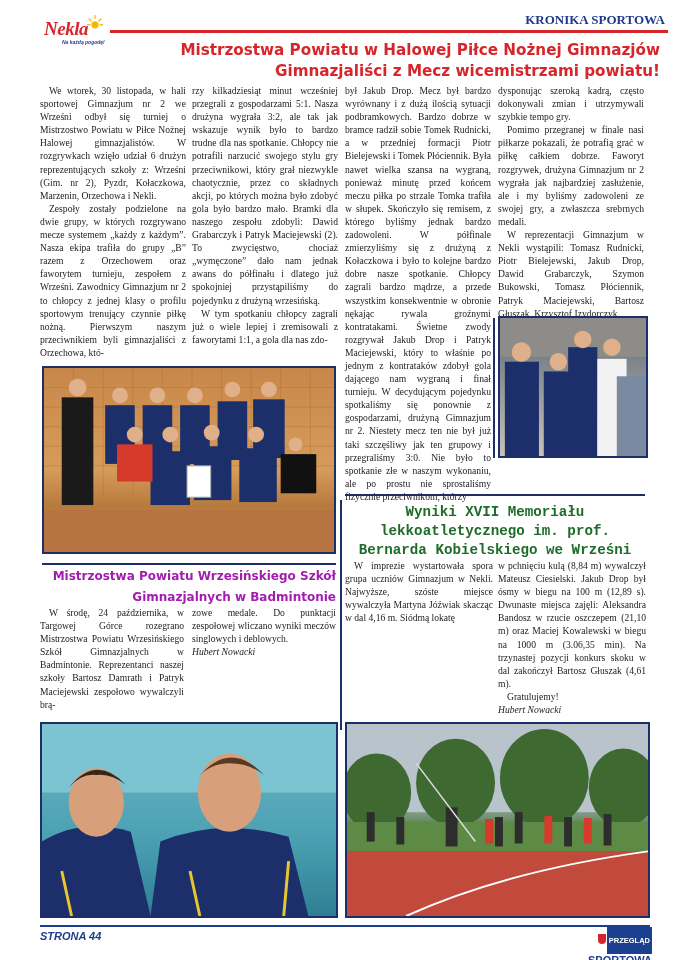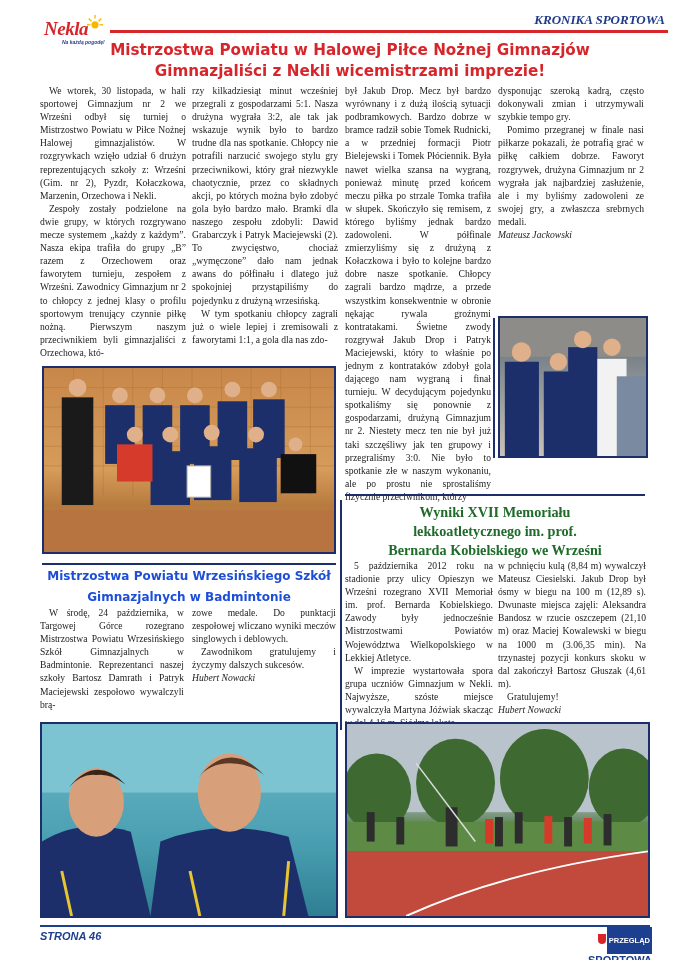--- a/index.html
+++ b/index.html
@@ -3,31 +3,31 @@
 <meta charset="utf-8">
 <style>
 *{box-sizing:border-box;margin:0;padding:0}
 body{width:679px;height:960px;background:#fff;position:relative;overflow:hidden;font-family:"Liberation Serif","DejaVu Serif",serif;color:#222}
 .abs{position:absolute}
 .logo{left:38px;top:12px;width:70px;height:36px}
 .logo-text{position:absolute;left:6px;top:6px;font-family:"Liberation Serif",serif;font-style:italic;font-weight:bold;color:#d7262b;font-size:19px;letter-spacing:-0.5px}
 .logo-sub{position:absolute;left:24px;top:27px;font-size:5px;color:#2a3f8f;font-style:italic;font-family:"Liberation Sans",sans-serif;font-weight:bold}
 .sun{position:absolute;left:48px;top:2px;width:18px;height:18px}
 .topline{left:110px;top:30px;width:558px;height:3px;background:#d7262b}
-.section{right:14px;top:12px;font-family:"Liberation Serif",serif;font-style:italic;font-weight:bold;color:#1f3a8a;font-size:13px}
-.h1{left:40px;width:620px;top:40px;text-align:center;font-family:"DejaVu Sans",sans-serif;font-weight:bold;color:#d7262b;font-size:15.2px;line-height:21px}
+.section{right:14px;top:12px;font-family:"Liberation Serif",serif;font-weight:bold;color:#1f3a8a;font-size:13px}
+.h1{left:40px;width:620px;top:40px;text-align:right;font-family:"DejaVu Sans",sans-serif;font-weight:bold;color:#d7262b;font-size:15.2px;line-height:21px}
 .col{font-size:9.6px;line-height:13.1px;text-align:justify;hyphens:manual}
 .col p{text-indent:9px}
 .col p.noin{text-indent:0}
 .sig{text-align:left;font-style:italic}
 .photo{border:2px solid #1d2f6b;overflow:hidden}
 .vline{width:2px;background:#1d2f6b}
 .hline{height:2px;background:#1d2f6b}
-.h2{text-align:center;font-family:"DejaVu Sans",sans-serif;font-weight:bold;color:#1d4ed8;font-size:12px;line-height:21px}
-.h3{text-align:center;font-family:Liberation Serif, serif;font-weight:bold;color:#1f6b2a;font-size:14.2px;line-height:19px}
+.h2{text-align:right;font-family:"DejaVu Sans",sans-serif;font-weight:bold;color:#a21caf;font-size:12px;line-height:21px}
+.h3{text-align:center;font-family:Liberation Mono, monospace;font-weight:bold;color:#1f6b2a;font-size:14.2px;line-height:19px}
 .footer-line{left:40px;top:925px;width:610px;height:2px;background:#1d3f8f}
 .strona{left:40px;top:930px;font-family:"Liberation Sans",sans-serif;font-style:italic;font-weight:bold;color:#1d3f8f;font-size:11px}
 .brand{right:27px;top:927px;text-align:right;font-family:"Liberation Sans",sans-serif;font-weight:bold;color:#1d3f8f}
 .brand .top{display:inline-block;background:#1d3f8f;color:#fff;font-size:7.5px;padding:9px 2px;line-height:9px}
 .brand .shield{display:inline-block;width:8px;height:10px;background:#d7262b;border-radius:0 0 4px 4px;vertical-align:middle;margin-right:1px}
 .brand .bot{font-size:11px;line-height:12px}
 </style>
 </head>
 <body>
 
@@ -43,37 +43,38 @@
     </g>
   </svg>
   <span class="logo-text">Nekla</span>
   <span class="logo-sub">Na każdą pogodę!</span>
 </div>
 <div class="abs topline"></div>
 <div class="abs section">KRONIKA SPORTOWA</div>
 
 <div class="abs h1">
   <div>Mistrzostwa Powiatu w Halowej Piłce Nożnej Gimnazjów</div>
-  <div>Gimnazjaliści z Nekli wicemistrzami imprezie!</div>
+  <div>Gimnazjaliści z Mecz wicemistrzami powiatu!</div>
 </div>
 
 <div class="abs col" style="left:40px;top:84px;width:146px">
   <p>We wtorek, 30 listopada, w hali sportowej Gimnazjum nr 2 we Wrześni odbył się turniej o Mistrzostwo Powiatu w Piłce Nożnej Halowej gimnazjalistów. W rozgrywkach wzięło udział 6 drużyn reprezentujących szkoły z: Wrześni (Gim. nr 2), Pyzdr, Kołaczkowa, Marzenin, Orzechowa i Nekli.</p>
   <p>Zespoły zostały podzielone na dwie grupy, w których rozgrywano mecze systemem „każdy z każdym”. Nasza ekipa trafiła do grupy „B” razem z Orzechowem oraz faworytem turnieju, zespołem z Wrześni. Zawodnicy Gimnazjum nr 2 to chłopcy z jednej klasy o profilu sportowym trenujący czynnie piłkę nożną. Pierwszym naszym przeciwnikiem byli gimnazjaliści z Orzechowa, któ-</p>
 </div>
 <div class="abs col" style="left:192px;top:84px;width:146px">
   <p class="noin">rzy kilkadziesiąt minut wcześniej przegrali z gospodarzami 5:1. Nasza drużyna wygrała 3:2, ale tak jak wskazuje wynik było to bardzo trudne dla nas spotkanie. Chłopcy nie potrafili narzucić swojego stylu gry przeciwnikowi, który grał niezwykle chaotycznie, przez co składnych akcji, po których można było zdobyć gola było bardzo mało. Bramki dla naszego zespołu zdobyli: Dawid Grabarczyk i Patryk Maciejewski (2). To zwycięstwo, chociaż „wymęczone” dało nam jednak awans do półfinału i dlatego już spokojniej przystąpiliśmy do pojedynku z drużyną wrzesińską.</p>
   <p>W tym spotkaniu chłopcy zagrali już o wiele lepiej i zremisowali z faworytami 1:1, a gola dla nas zdo-</p>
 </div>
 <div class="abs col" style="left:345px;top:84px;width:146px">
   <p class="noin">był Jakub Drop. Mecz był bardzo wyrównany i z dużą ilością sytuacji podbramkowych. Bardzo dobrze w bramce radził sobie Tomek Rudnicki, a w przedniej formacji Piotr Bielejewski i Tomek Płóciennik. Była nawet wielka szansa na wygraną, ponieważ minutę przed końcem meczu piłka po strzale Tomka trafiła w słupek. Skończyło się remisem, z którego byliśmy jednak bardzo zadowoleni. W półfinale zmierzyliśmy się z drużyną z Kołaczkowa i było to kolejne bardzo dobre nasze spotkanie. Chłopcy zagrali bardzo mądrze, a przede wszystkim konsekwentnie w obronie nękając rywala groźnymi kontratakami. Świetne zwody rozgrywał Jakub Drop i Patryk Maciejewski, który to właśnie po jednym z kontrataków zdobył gola dającego nam wygraną i finał turnieju. W decydującym pojedynku spotkaliśmy się ponownie z gospodarzami, drużyną Gimnazjum nr 2. Niestety mecz ten nie był już taki szczęśliwy jak ten grupowy i przegraliśmy 3:0. Nie było to spotkanie złe w naszym wykonaniu, ale po prostu nie sprostaliśmy fizycznie przeciwnikom, którzy</p>
 </div>
 <div class="abs col" style="left:498px;top:84px;width:146px">
   <p class="noin">dysponując szeroką kadrą, często dokonywali zmian i utrzymywali szybkie tempo gry.</p>
   <p>Pomimo przegranej w finale nasi piłkarze pokazali, że potrafią grać w piłkę całkiem dobrze. Faworyt rozgrywek, drużyna Gimnazjum nr 2 wygrała jak najbardziej zasłużenie, ale i my byliśmy zadowoleni ze swojej gry, a zwłaszcza srebrnych medali.</p>
+  <p>W reprezentacji Gimnazjum w Nekli wystąpili: Tomasz Rudnicki, Piotr Bielejewski, Jakub Drop, Dawid Grabarczyk, Szymon Bukowski, Tomasz Płóciennik, Patryk Maciejewski, Bartosz Głuszak, Krzysztof Izydorczyk.</p>
   <div class="sig">Mateusz Jackowski</div>
 </div>
 
 <div class="abs photo" style="left:42px;top:366px;width:294px;height:188px;background:linear-gradient(180deg,#c8874a 0%,#d69c5a 55%,#b77a3e 75%,#c99056 100%)">
   <svg width="100%" height="100%" viewBox="0 0 294 188" preserveAspectRatio="none">
     <g stroke="#a86a30" stroke-width="0.6" opacity="0.6">
       <line x1="0" y1="20" x2="294" y2="20"></line>
         <line x1="0" y1="40" x2="294" y2="40"></line>
         <line x1="0" y1="60" x2="294" y2="60"></line>
         <line x1="0" y1="80" x2="294" y2="80"></line>
@@ -145,31 +146,29 @@
 
 <div class="abs h2" style="left:42px;top:566px;width:294px">
   <div>Mistrzostwa Powiatu Wrzesińskiego Szkół</div>
   <div>Gimnazjalnych w Badmintonie</div>
 </div>
 <div class="abs col" style="left:40px;top:606px;width:144px">
   <p>W środę, 24 października, w Targowej Górce rozegrano Mistrzostwa Powiatu Wrzesińskiego Szkół Gimnazjalnych w Badmintonie. Reprezentanci naszej szkoły Bartosz Damrath i Patryk Maciejewski zespołowo wywalczyli brą-</p>
 </div>
 <div class="abs col" style="left:192px;top:606px;width:144px">
   <p class="noin">zowe medale. Do punktacji zespołowej wliczano wyniki meczów singlowych i deblowych.</p>
-  <p>Zawodnikom gratulujemy i życzymy dalszych sukcesów.</p>
   <div class="sig">Hubert Nowacki</div>
 </div>
 
 <div class="abs h3" style="left:345px;top:503px;width:300px">
   <div>Wyniki XVII Memoriału</div>
   <div>lekkoatletycznego im. prof.</div>
   <div>Bernarda Kobielskiego we Wrześni</div>
 </div>
 <div class="abs col" style="left:345px;top:559px;width:148px">
-  <p>5 października 2012 roku na stadionie przy ulicy Opieszyn we Wrześni rozegrano XVII Memoriał im. prof. Bernarda Kobielskiego. Zawody były jednocześnie Mistrzostwami Powiatów Województwa Wielkopolskiego w Lekkiej Atletyce.</p>
   <p>W imprezie wystartowała spora grupa uczniów Gimnazjum w Nekli. Najwyższe, szóste miejsce wywalczyła Martyna Jóźwiak skacząc w dal 4,16 m. Siódmą lokatę</p>
 </div>
 <div class="abs col" style="left:498px;top:559px;width:148px">
   <p class="noin">w pchnięciu kulą (8,84 m) wywalczył Mateusz Ciesielski. Jakub Drop był ósmy w biegu na 100 m (12,89 s). Dwunaste miejsca zajęli: Aleksandra Bandosz w rzucie oszczepem (21,10 m) oraz Maciej Kowalewski w biegu na 1000 m (3.06,35 min). Na trzynastej pozycji konkurs skoku w dal zakończył Bartosz Głuszak (4,61 m).</p>
   <p>Gratulujemy!</p>
   <div class="sig">Hubert Nowacki</div>
 </div>
 
 <div class="abs photo" style="left:40px;top:722px;width:298px;height:196px;background:linear-gradient(180deg,#6fb9c8 0%,#4aa0b2 60%,#2f7f93 100%)">
   <svg width="100%" height="100%" viewBox="0 0 298 196" preserveAspectRatio="none">
@@ -212,17 +211,17 @@
     <g fill="#d63a2a">
         <rect x="140" y="97" width="8" height="25"></rect>
         <rect x="200" y="94" width="8" height="28"></rect>
         <rect x="240" y="96" width="8" height="26"></rect>
       </g>
     <line x1="70" y1="40" x2="130" y2="120" stroke="#ddd" stroke-width="1.5"></line>
   </svg>
 </div>
 
 <div class="abs footer-line"></div>
-<div class="abs strona">STRONA 46</div>
+<div class="abs strona">STRONA 44</div>
 <div class="abs brand">
   <div><span class="shield"></span><span class="top">PRZEGLĄD</span></div>
   <div class="bot">SPORTOWA</div>
 </div>
 
 </body></html>

